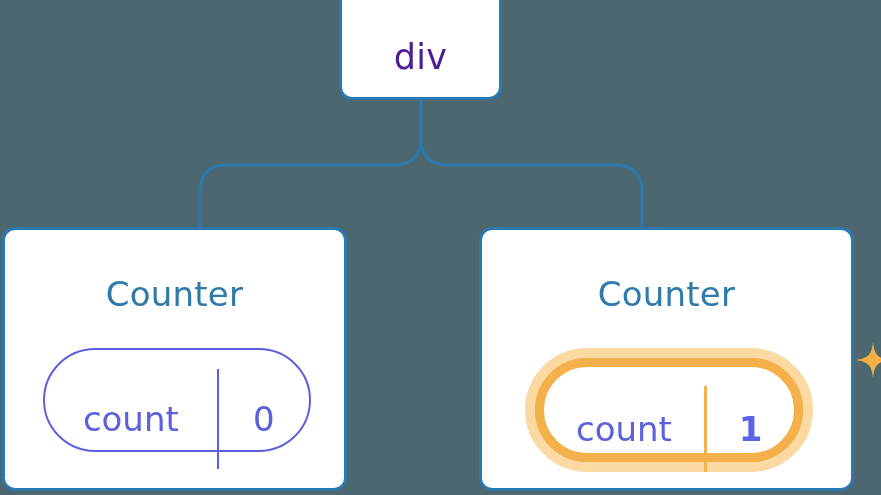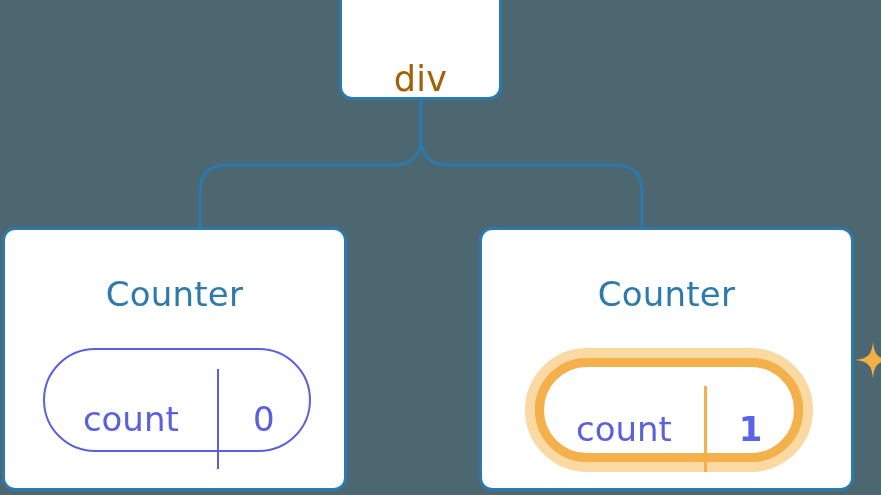--- a/index.html
+++ b/index.html
@@ -39,23 +39,24 @@
     height: 118px;
     box-sizing: border-box;
     background: #FFFFFF;
     border: 3px solid #2C79AD;
     border-radius: 13px;
     display: flex;
     align-items: flex-end;
     justify-content: center;
   }
   .root-label {
-    color: #a16207;
+    color: #4c1d95;
     font-size: 35px;
     line-height: 1;
+    padding-bottom: 22px;
     letter-spacing: 0.2px;
   }
 
   
   .card {
     position: absolute;
     top: 227px;
     box-sizing: border-box;
     background: #FFFFFF;
     border: 3px solid #2C79AD;

